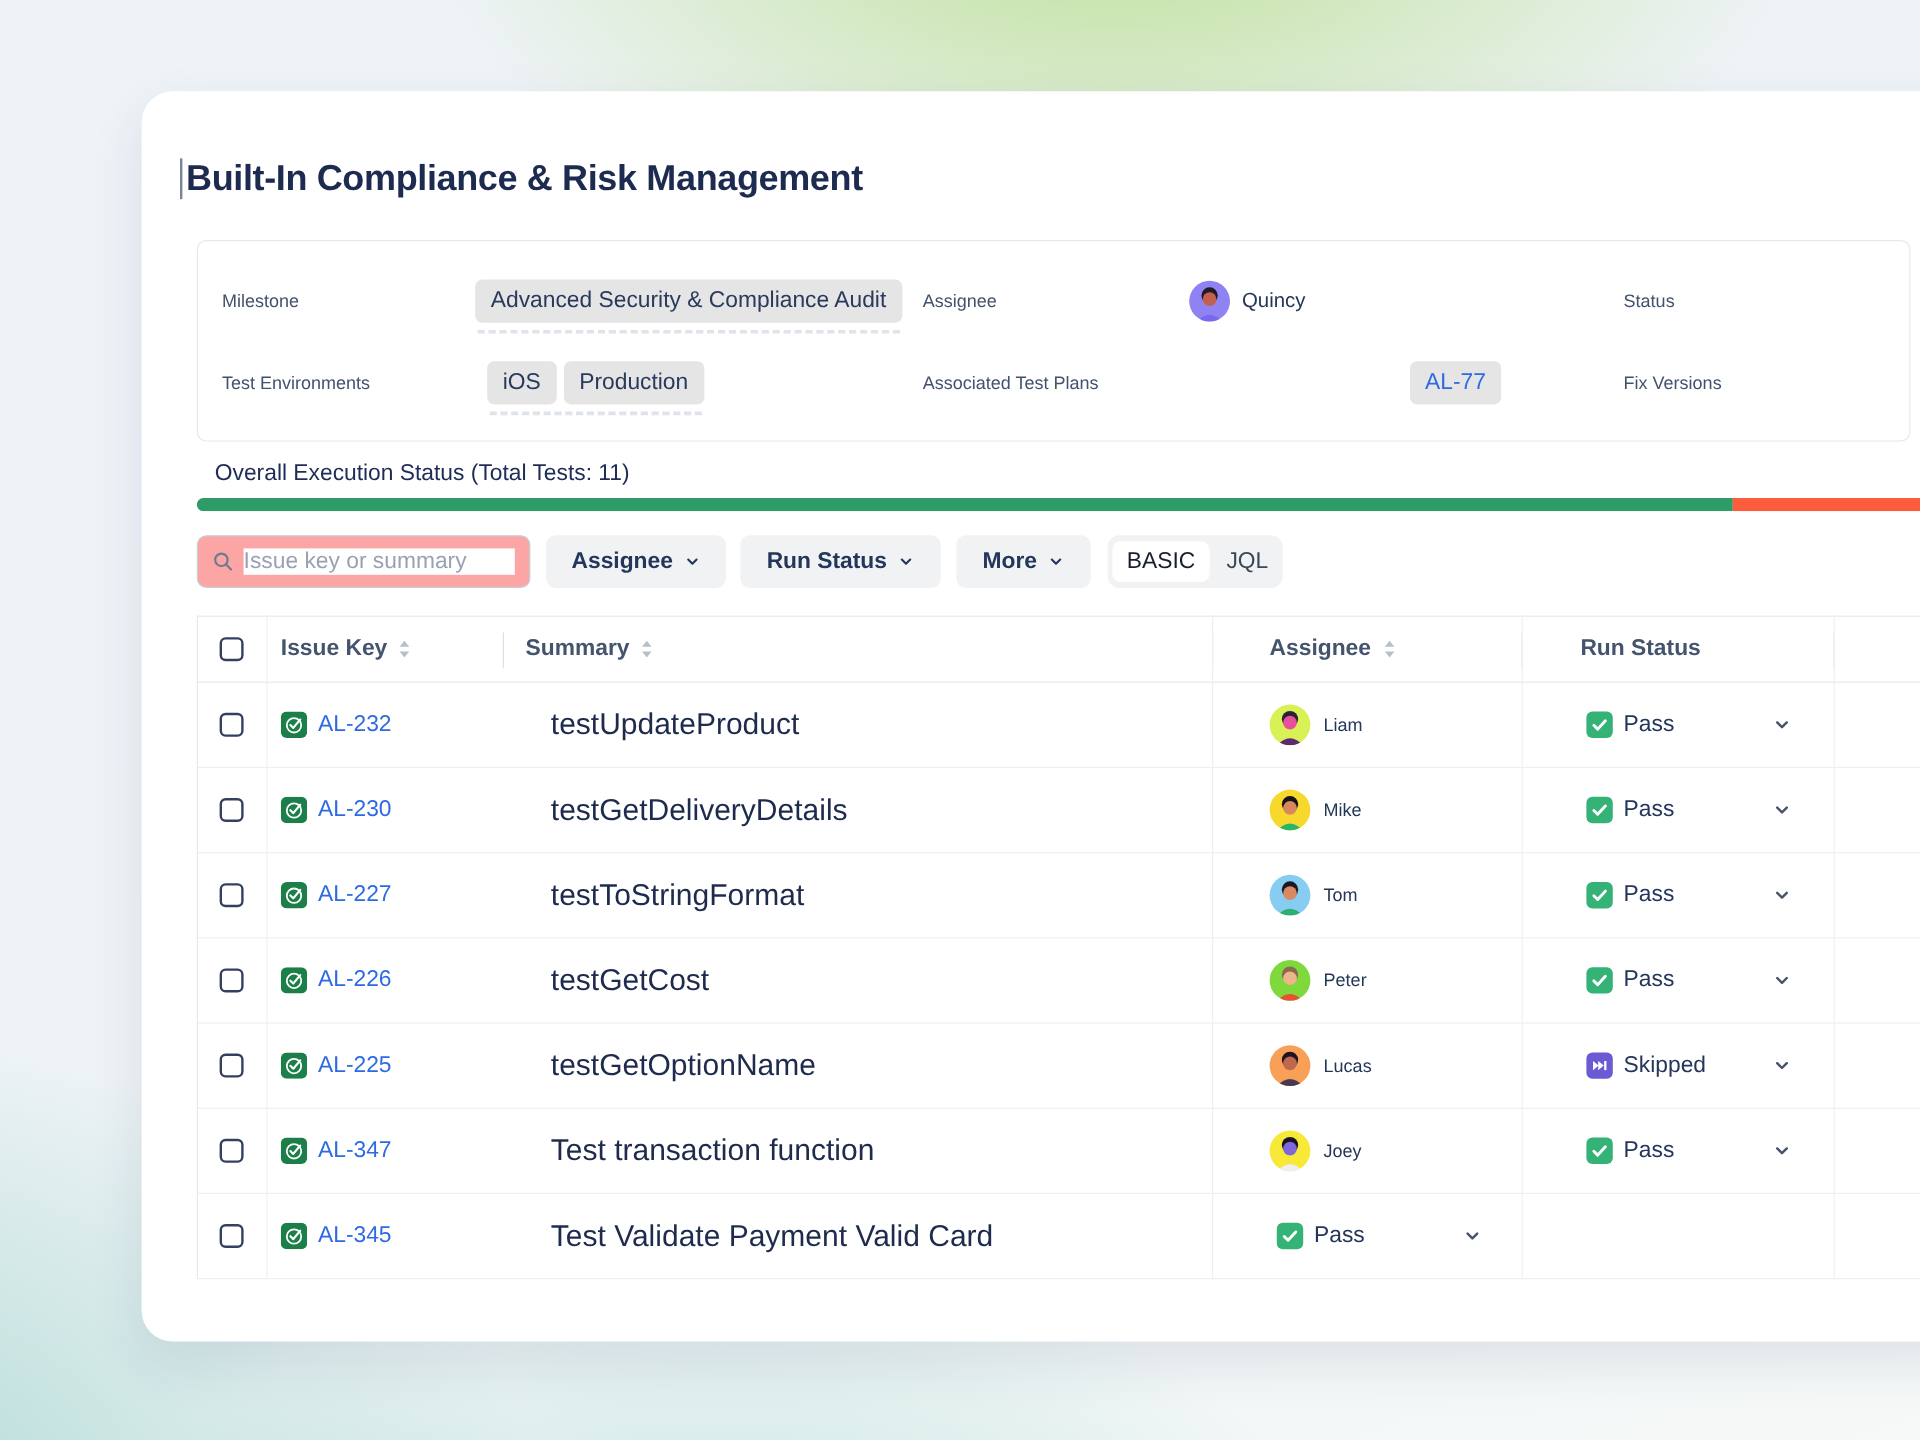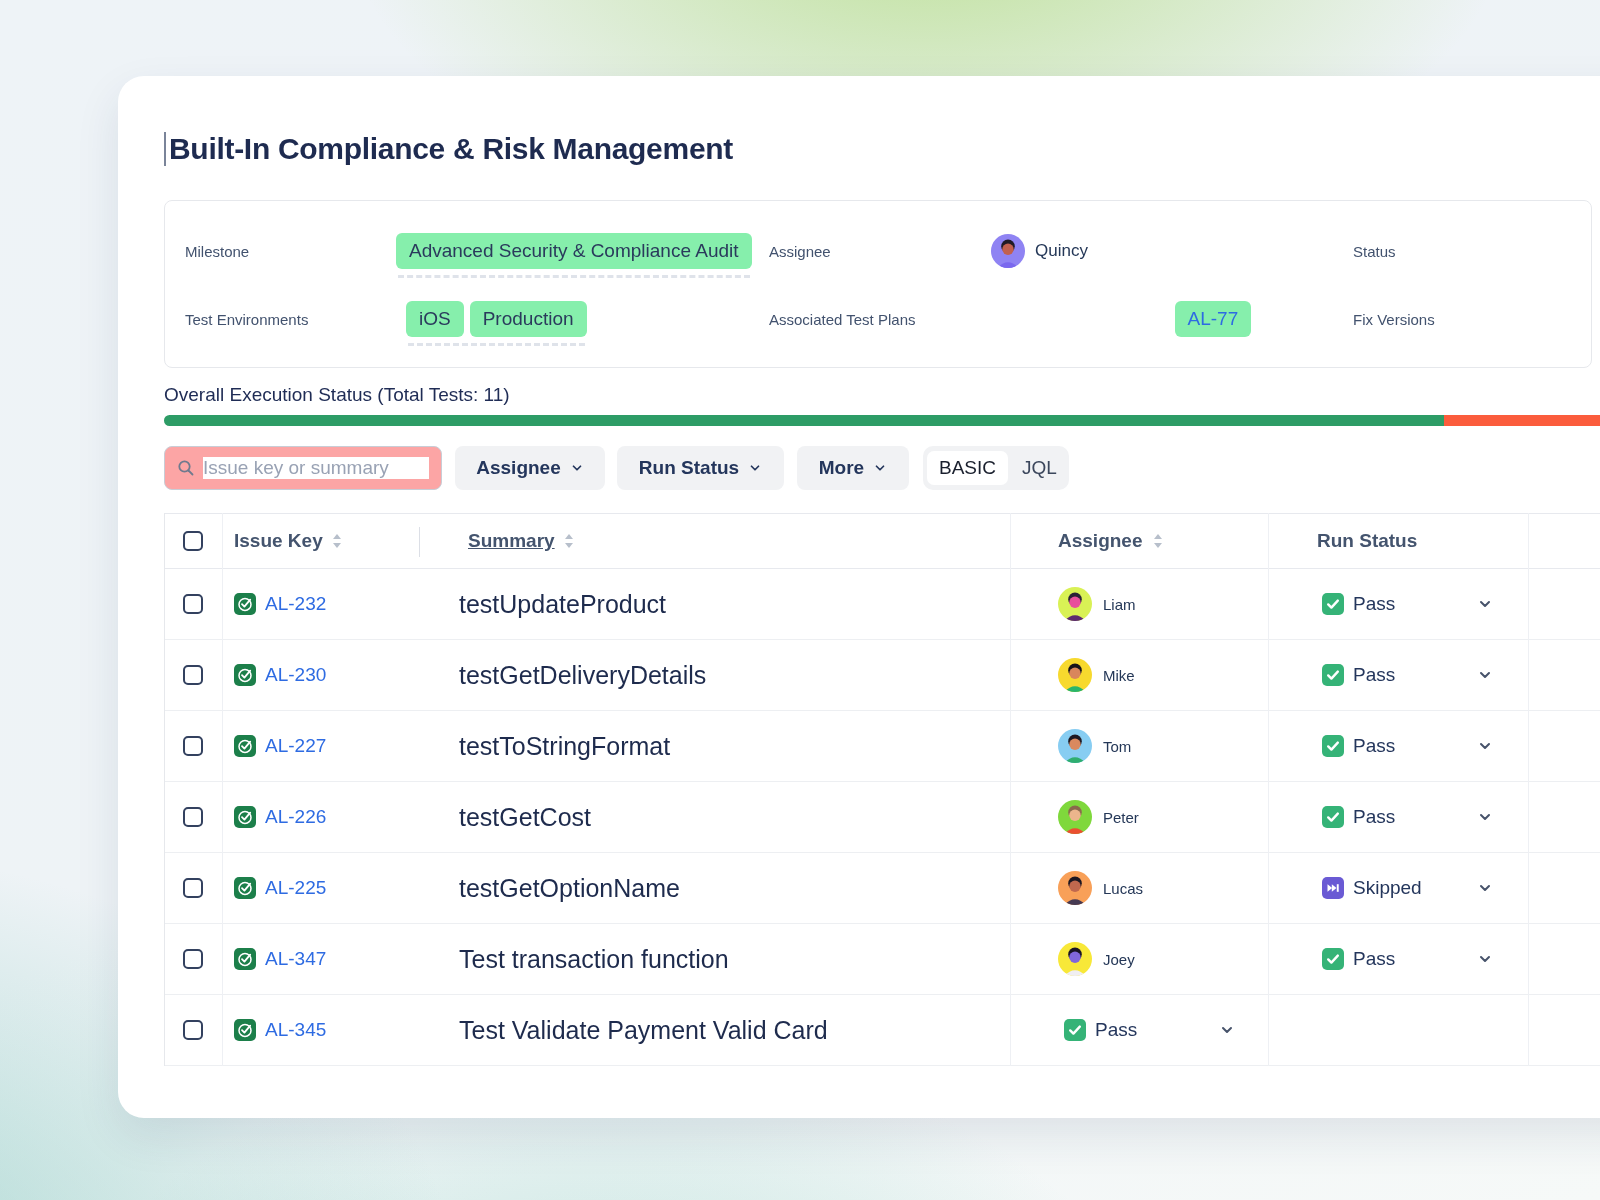--- a/index.html
+++ b/index.html
@@ -12,56 +12,56 @@
       radial-gradient(950px 620px at 38% 118%, rgba(118,200,184,.45), rgba(118,200,184,0) 60%),
       linear-gradient(160deg,#eef3f7 0%,#eef3f6 55%,#f6f9f8 100%);
     position:relative;
   }
   .card {
     position:absolute; left:118px; top:76px; width:1560px; height:1042px;
     background:#ffffff; border-radius:26px; overflow:hidden;
     box-shadow:0 18px 44px rgba(25,45,85,.10);
   }
   
-  .title-wrap { position:absolute; left:46px; top:56px; display:flex; align-items:center; }
+  .title-wrap { position:absolute; left:32px; top:56px; display:flex; align-items:center; }
   .caret { width:2px; height:34px; background:#7a8499; margin-right:3px; }
   h1.page-title { font-size:30px; font-weight:700; color:#1e2b50; letter-spacing:-.3px; }
   
   .details-panel {
     position:absolute; left:46px; top:124px; width:1428px; height:168px;
     border:1px solid #e6e8ec; border-radius:8px;
   }
   .dp-row { position:absolute; left:0; width:100%; height:56px; display:flex; align-items:center; }
   .dp-row.r1 { top:22px; } .dp-row.r2 { top:90px; }
   .dp-label { font-size:15px; color:#42526e; }
   .pos-l1 { position:absolute; left:20px; }
   .pos-v1 { position:absolute; left:231px; }
   .pos-l2 { position:absolute; left:604px; }
   .pos-v2 { position:absolute; left:826px; }
   .pos-l3 { position:absolute; left:1188px; }
   .chip {
-    display:inline-block; background:#86efac; border-radius:6px;
+    display:inline-block; background:#e5e5e5; border-radius:6px;
     padding:7px 13px; font-size:19px; color:#2a3a5c; white-space:nowrap;
   }
   .chip.link { color:#2e6be2; }
   .chipwrap { position:relative; display:inline-flex; gap:6px; }
   .chipwrap.dashed::after {
     content:""; position:absolute; left:2px; right:2px; bottom:-9px; height:0;
     border-bottom:3px dashed #dfe3ea;
   }
   .assignee-val { display:inline-flex; align-items:center; gap:10px; }
   .assignee-name { font-size:17px; color:#243757; }
   
   .avatar {
     width:34px; height:34px; border-radius:50%; overflow:hidden; flex:0 0 34px;
     background:var(--bg,#ccc); display:inline-block;
   }
   .avatar svg { width:100%; height:100%; display:block; }
   
-  .exec-label { position:absolute; left:46px; top:308px; font-size:19px; font-weight:500; color:#1f2c55; }
+  .exec-label { position:absolute; left:61px; top:308px; font-size:19px; font-weight:500; color:#1f2c55; }
   .progress-bar {
     position:absolute; left:46px; top:339px; width:1520px; height:11px;
     display:flex; border-radius:6px 0 0 6px; overflow:hidden;
   }
   .progress-bar .seg { height:100%; }
   
   .toolbar { position:absolute; left:46px; top:370px; height:44px; display:flex; align-items:center; }
   .search-box {
     width:278px; height:44px; border:1.5px solid #c8cdd6; border-radius:8px; background:#fca5a5;
     display:flex; align-items:center; padding:0 12px; gap:8px; margin-right:13px;justify-content:center;
@@ -87,21 +87,21 @@
   
   .table { position:absolute; left:46px; top:437px; width:1514px; }
   .thead { display:flex; height:56px; align-items:center; border-top:1px solid #e7e9ee; border-bottom:1px solid #e7e9ee; position:relative; }
   .th { font-size:19px; font-weight:700; color:#44546e; display:flex; align-items:center; gap:9px; }
   .trow { display:flex; height:71px; align-items:center; border-bottom:1px solid #edeff2; }
   .c-check { width:58px; display:flex; justify-content:center; }
   .c-key   { width:197px; padding-left:12px; display:flex; gap:9px; }
   .c-sum   { width:591px; padding-left:40px; }
   .c-asg   { width:258px; padding-left:48px; display:flex; align-items:center; gap:11px; }
   .c-run   { width:260px; padding-left:54px; display:flex; align-items:center; gap:9px; position:relative; }
-  .thead .c-sum { padding-left:49px;text-decoration:underline; } .thead .c-asg { padding-left:48px; } .thead .c-run { padding-left:49px; }
+  .thead .c-sum { padding-left:19px; } .thead .c-asg { padding-left:48px; } .thead .c-run { padding-left:49px; }
   .checkbox { width:20px; height:20px; border:2px solid #33415f; border-radius:5px; background:#fff; display:inline-block; cursor:pointer; }
   .key-link { font-size:19px; color:#2e6be2; text-decoration:none; font-weight:500; cursor:pointer; }
   .summary-text { font-size:25px; color:#1e2b4d; }
   .asg-name { font-size:15px; color:#243757; }
   .run-label { font-size:19px; color:#24365c; }
   .badge { width:22px; height:22px; border-radius:5px; display:inline-flex; align-items:center; justify-content:center; flex:0 0 22px; }
   .chev { position:absolute; left:209px; top:50%; transform:translateY(-50%); display:inline-flex; cursor:pointer; }
   .test-icon { display:inline-flex; }
   
   .vline { position:absolute; top:0; bottom:0; width:1px; background:#eef0f4; }

